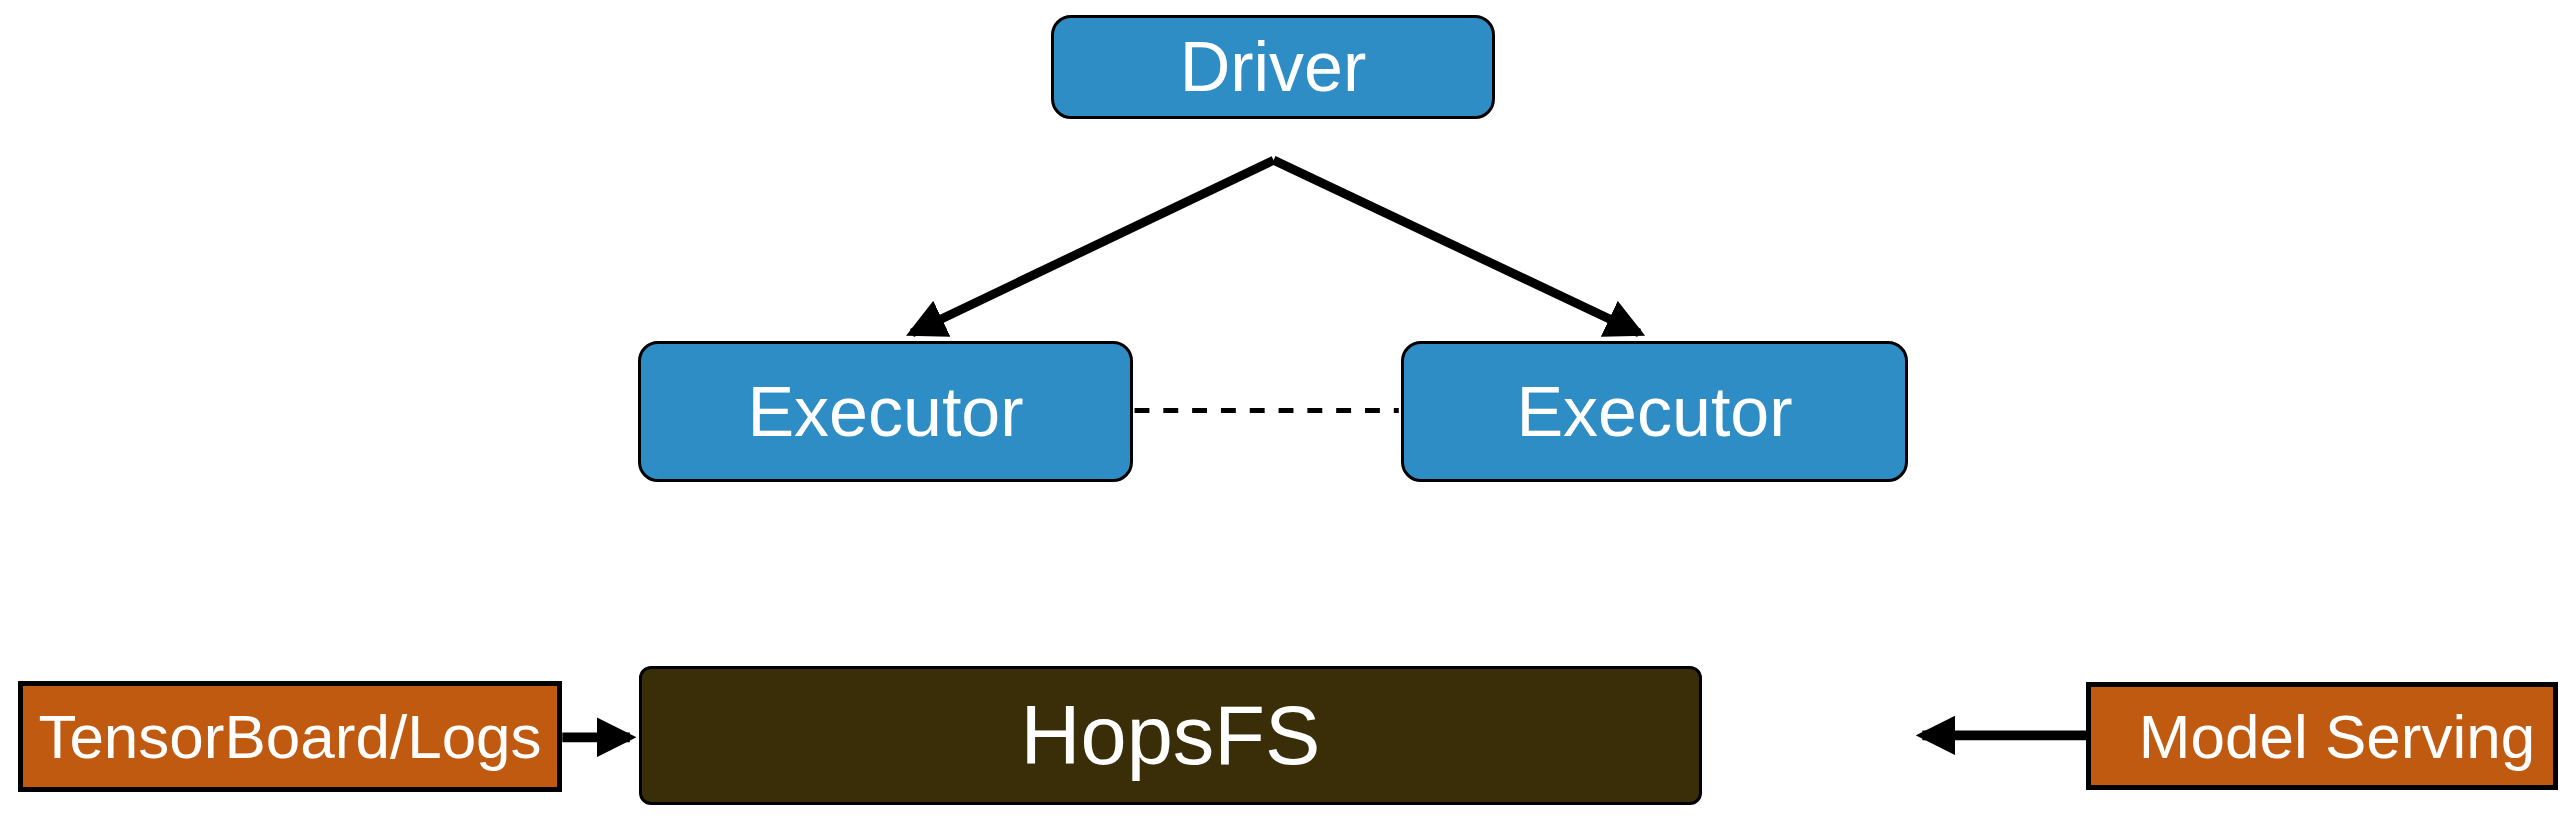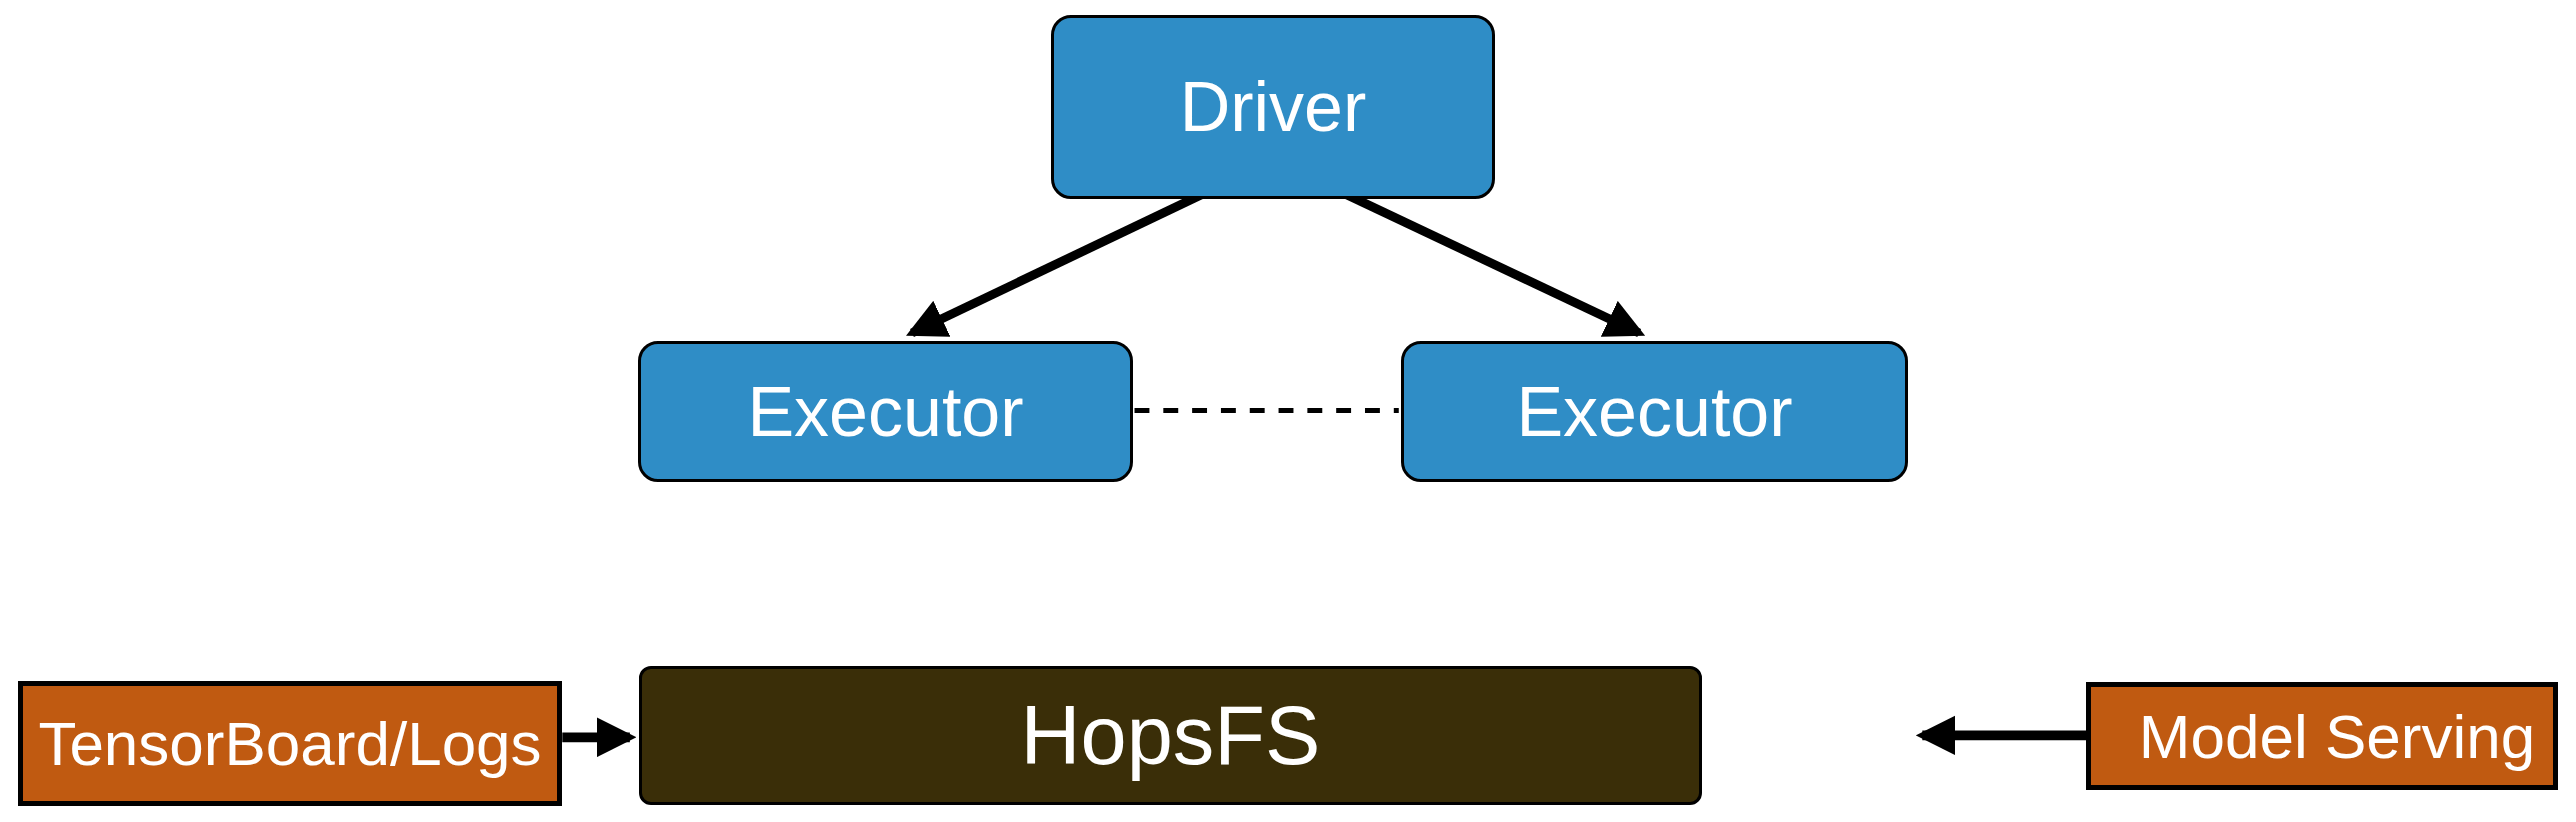--- a/index.html
+++ b/index.html
@@ -35,39 +35,39 @@
   }
   .node.rounded {
     border: 3px solid #000000;
     border-radius: 20px;
   }
   .node.square {
     border: 5px solid #000000;
     border-radius: 0;
   }
   #node-driver {
-    left: 1051px; top: 15px; width: 444px; height: 184px;
+    left: 1051px; top: 15px; width: 444px; height: 104px;
     font-size: 70px;
   }
   #node-executor-left {
     left: 638px; top: 341px; width: 495px; height: 141px;
     font-size: 70px;
   }
   #node-executor-right {
     left: 1401px; top: 341px; width: 507px; height: 141px;
     font-size: 70px;
   }
   #node-hopsfs {
     left: 639px; top: 666px; width: 1063px; height: 139px;
     font-size: 83px;
     border: 3px solid #000000;
     border-radius: 12px;
   }
   #node-tensorboard {
-    left: 18px; top: 681px; width: 544px; height: 125px;
+    left: 18px; top: 681px; width: 544px; height: 111px;
     font-size: 62px;
   }
   #node-model-serving {
     left: 2086px; top: 682px; width: 472px; height: 108px;
     font-size: 62px;
   }
 </style>
 </head>
 <body>
 

